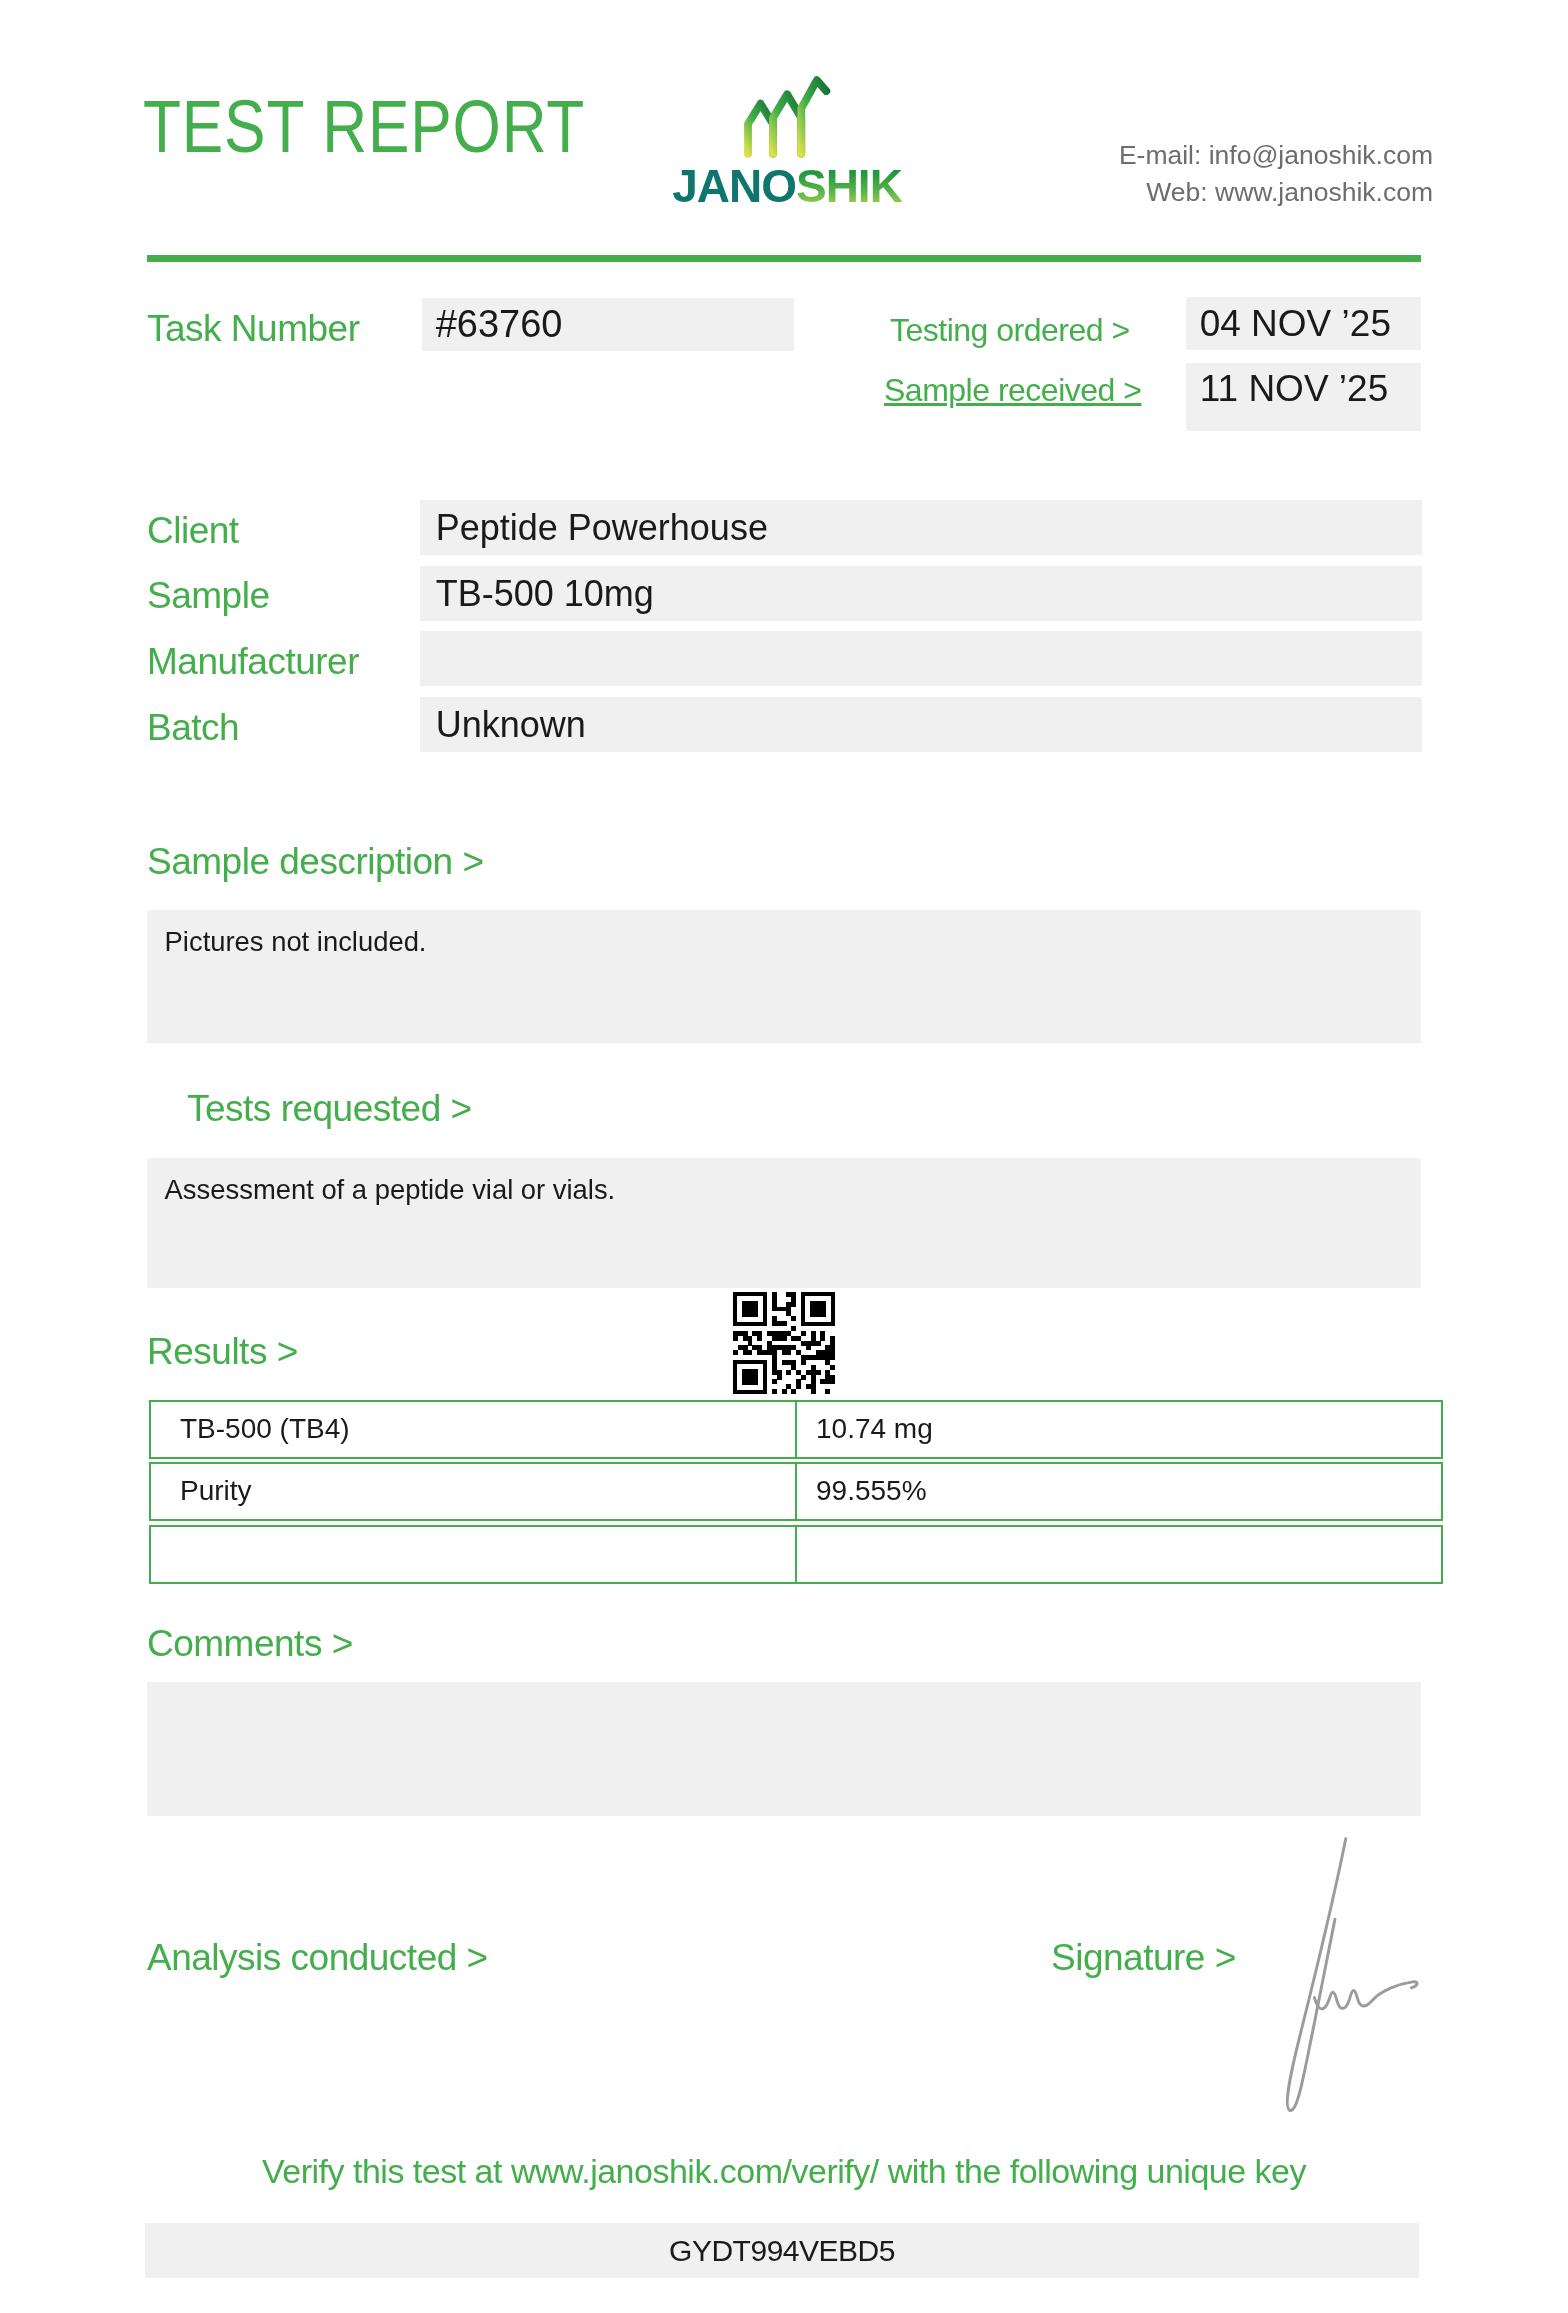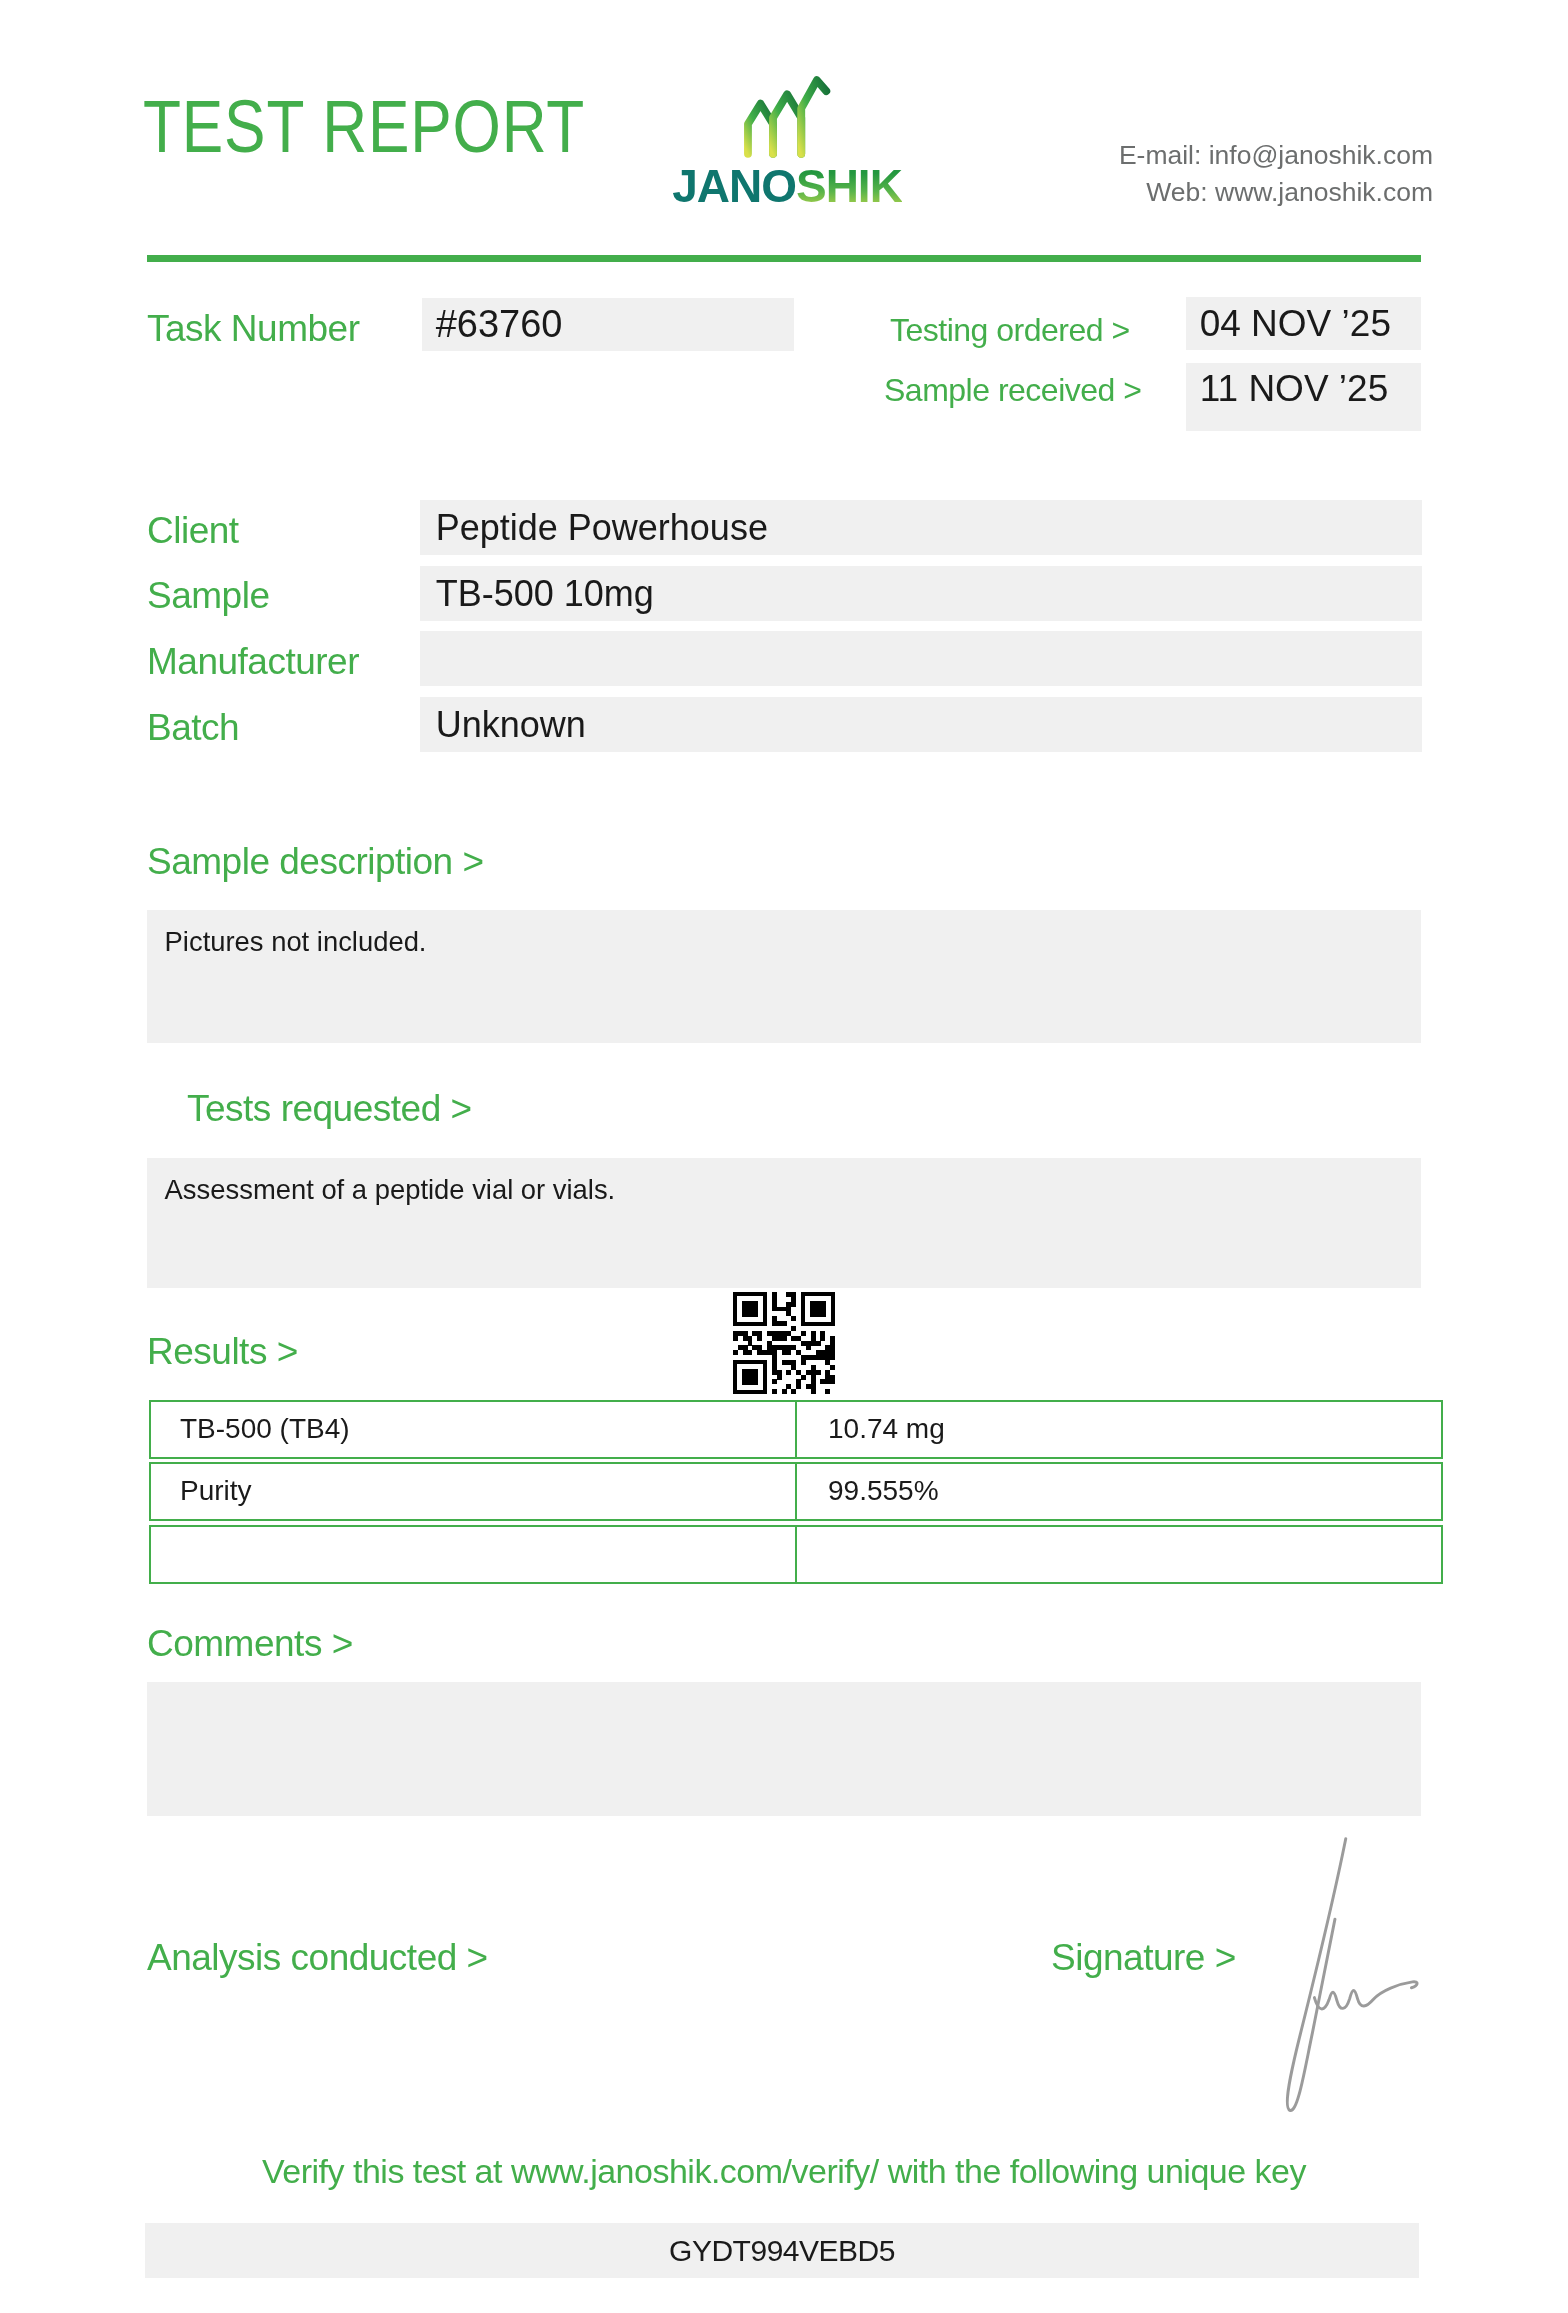--- a/index.html
+++ b/index.html
@@ -24,21 +24,21 @@
   .rule{left:147px;top:255px;width:1274px;height:6.9px;background:var(--green);}
 
   .glabel{color:var(--green);font-size:37px;white-space:nowrap;letter-spacing:-0.5px;}
   .gbox{background:var(--gray);color:var(--ink);white-space:nowrap;overflow:hidden;}
 
   #task-label{left:147px;top:308px;}
   #task-box{left:422px;top:298px;width:372px;height:53px;font-size:38px;line-height:53px;padding-left:13.7px;}
 
   #ordered-label{left:890px;top:312px;font-size:32px;}
   #ordered-box{left:1186px;top:297px;width:235px;height:53px;font-size:37px;line-height:53px;padding-left:13.7px;}
-  #received-label{left:884px;top:372px;font-size:32px;}
+  #received-label{left:884px;top:372px;font-size:32px;text-decoration:underline;}
   #received-box{left:1186px;top:363px;width:235px;height:68px;font-size:37px;line-height:52px;padding-left:13.7px;}
 
   .detail-label{left:147px;}
   #dl1{top:510px}#dl2{top:575px}#dl3{top:641px}#dl4{top:707px}
   .detail-box{left:420px;width:1002px;height:55px;font-size:36px;line-height:55px;padding-left:15.7px;}
   #db1{top:500px}#db2{top:566px}#db3{top:631px}#db4{top:697px}
 
   #sd-heading{left:147px;top:841px;}
   #sd-box{left:147px;top:910px;width:1274px;height:133px;font-size:27.4px;padding:15.7px 0 0 17.6px;}
   #tr-heading{left:147px;top:1088px;margin-left:40px;}
@@ -48,21 +48,21 @@
   .qr i{position:absolute;background:#000;}
   .finder{position:absolute;width:34px;height:34px;border:4.9px solid #000;background:#fff;}
   .finder:after{content:"";position:absolute;inset:4.9px;background:#000;}
   .f1{left:0;top:0}.f2{right:0;top:0}.f3{left:0;bottom:0}
 
   #results-heading{left:147px;top:1331px;}
   .trow{position:absolute;left:149px;width:1294px;height:59px;display:flex;border:2.9px solid var(--green);background:#fff;}
   #trow1{top:1400px}#trow2{top:1462px}#trow3{top:1525px}
   .tc{font-size:28px;line-height:53px;color:var(--ink);white-space:nowrap;overflow:hidden;}
   .tc1{width:646px;border-right:2.9px solid var(--green);padding-left:29px;}
-  .tc2{flex:1;padding-left:31px;}
+  .tc2{flex:1;padding-left:19px;}
 
   #comments-heading{left:147px;top:1623px;}
   #comments-box{left:147px;top:1682px;width:1274px;height:134px;font-size:27.4px;padding:15.7px 0 0 17.6px;}
 
   #analysis-label{left:147px;top:1937px;}
   #analysis-box{left:493px;top:1927px;width:304px;height:51px;font-size:39px;line-height:51px;padding-left:13.7px;}
   #signature-label{left:1051px;top:1937px;}
   #signature{left:1230px;top:1825px;width:206px;height:304px;}
 
   #verify{left:0;top:2152px;width:1568px;text-align:center;font-size:34px;color:var(--green);letter-spacing:-0.5px;}

